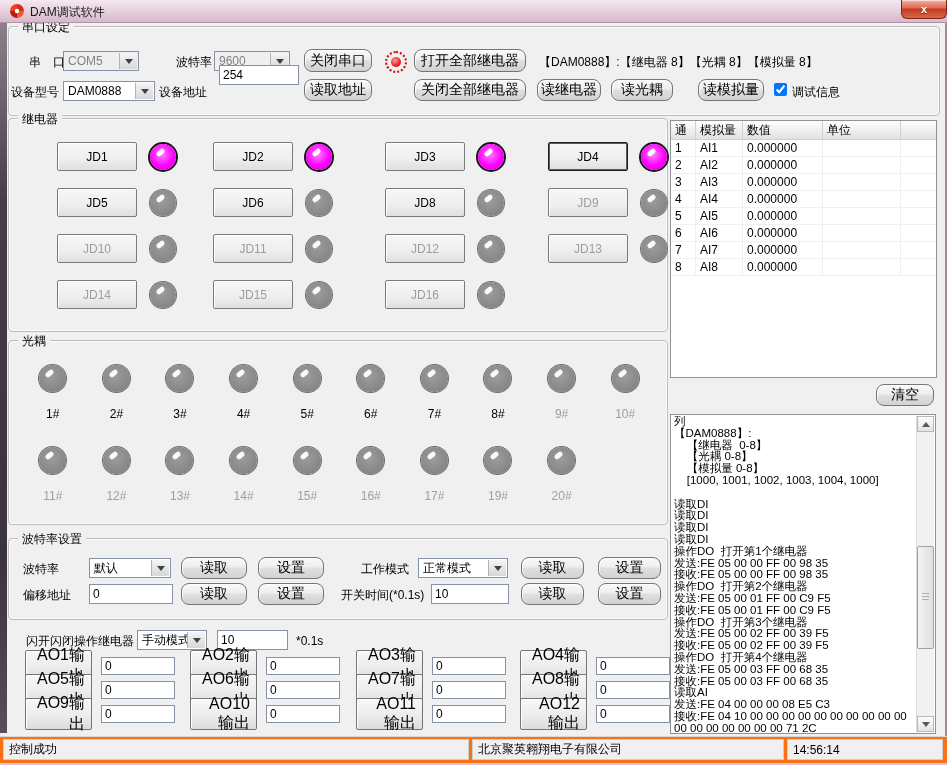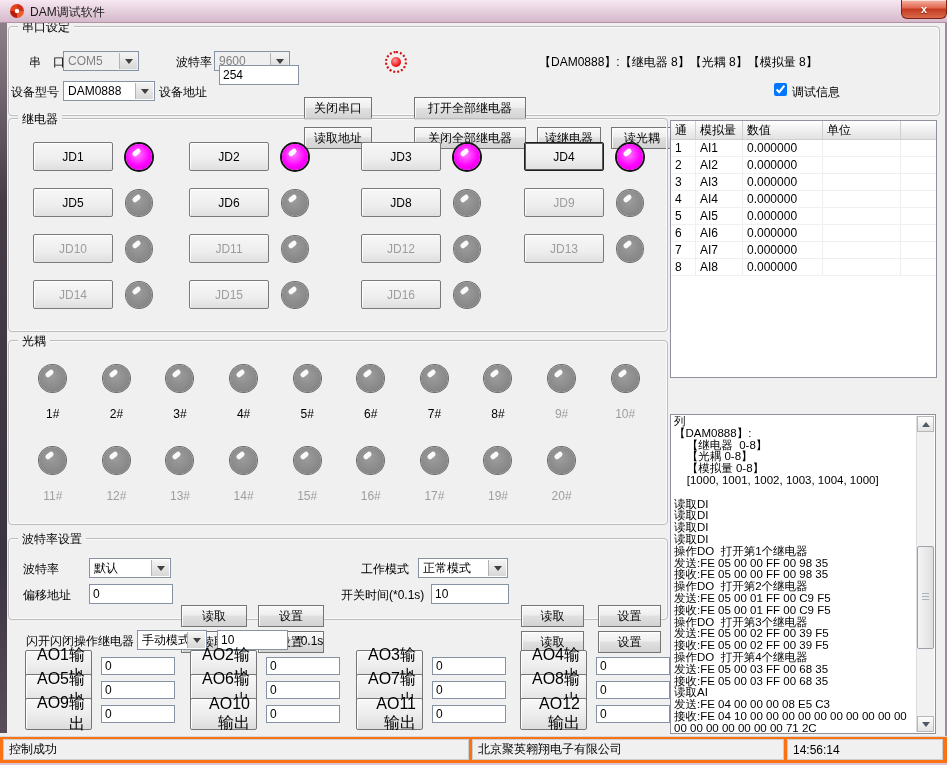--- a/index.html
+++ b/index.html
@@ -18,24 +18,24 @@
     background:linear-gradient(#8d8089,#463d47 25%,#3a3340 75%,#584d58);z-index:40;}
   .edge-right{position:absolute;right:0;top:22px;width:2px;height:741px;background:#a08d9c;z-index:40;}
   .edge-bottom{position:absolute;left:0;top:762px;width:947px;height:3px;background:#dcc3d3;z-index:40;}
   
   .grp{position:absolute;border:1px solid #bcbcbc;border-radius:4px;
     box-shadow:inset 0 0 0 1px rgba(255,255,255,.75);}
   .grp>.cap{position:absolute;top:-8px;left:9px;background:#f0f0f0;padding:0 4px;font-size:12px;color:#000;white-space:nowrap;}
   
   .lb{position:absolute;font-size:12px;color:#000;white-space:nowrap;}
   .btn{position:absolute;display:flex;align-items:center;justify-content:center;
-    font-family:inherit;font-size:12px;color:#000;
+    font-family:inherit;font-size:14px;color:#000;
     background:linear-gradient(#f9f9f9,#eeeeee 45%,#e0e0e0 50%,#d2d2d2);
-    border:1px solid #757575;border-radius:0;
-    box-shadow:inset 1px 1px 0 rgba(255,255,255,.85);padding:0;white-space:nowrap;margin-top:48px;}
+    border:1px solid #757575;border-radius:8px;
+    box-shadow:inset 1px 1px 0 rgba(255,255,255,.85);padding:0;white-space:nowrap;}
   .combo{position:absolute;background:#fff;border:1px solid #8593a4;font-size:12px;
     display:flex;align-items:center;padding-left:4px;box-sizing:border-box;}
   .combo .arw{position:absolute;right:1px;top:1px;bottom:1px;width:17px;
     background:linear-gradient(#f5f5f5,#d7d7d7);border-left:1px solid #b3b3b3;
     display:flex;align-items:center;justify-content:center;}
   .combo .arw::after{content:"";border:4px solid transparent;border-top:5px solid #404040;margin-top:5px;}
   .combo.dis{background:#efefef;color:#828282;}
   .inp{position:absolute;border:1px solid #8593a4;background:#fff;font-size:12px;
     font-family:inherit;padding:0 3px;box-sizing:border-box;color:#000;}
   .chk{position:absolute;width:13px;height:13px;margin:0;}
@@ -44,21 +44,21 @@
   .led::after{content:"";position:absolute;left:6px;top:6px;width:9px;height:5px;border-radius:3px;
     background:rgba(255,255,255,.95);transform:rotate(-38deg);}
   .led.on{background:radial-gradient(circle at 45% 40%,#ff7dff,#ff00ff 55%,#c800c8);box-shadow:0 0 0 2px #141414;}
   .led.off{background:radial-gradient(circle at 45% 40%,#9d9d9d,#868686 70%,#767676);box-shadow:0 0 0 1px #6d6d6d;}
   .ind-wrap{position:absolute;width:18px;height:18px;border:2px dotted #cf1010;border-radius:50%;
     display:flex;align-items:center;justify-content:center;}
   .ind-core{width:10px;height:10px;border-radius:50%;background:radial-gradient(circle at 40% 35%,#ff9a9a,#e80000 75%);}
   
   .jd-grid{position:absolute;left:24px;top:23px;right:14px;display:grid;
     grid-template-columns:156px 172px 163px 1fr;row-gap:17px;}
-  .jd-cell{display:flex;align-items:center;gap:13px;height:29px;}
+  .jd-cell{display:flex;align-items:center;gap:13px;height:29px;margin-left:24px;}
   .jdbtn{position:relative;width:80px;height:29px;display:flex;align-items:center;justify-content:center;
     font-family:inherit;font-size:12px;background:linear-gradient(#f7f7f7,#eeeeee 60%,#dfdfdf);
     border:1px solid #7a7a7a;border-radius:2px;box-shadow:inset 1px 1px 0 #fff;}
   .jdbtn.dis{color:#9d9d9d;}
   .jdbtn.focused{border:1px solid #1f1f1f;box-shadow:inset 0 0 0 1px #5a5a5a, inset 1px 1px 0 #fff;}
   
   .op-grid{position:absolute;left:12px;top:24px;right:10px;display:grid;
     grid-template-columns:repeat(10,1fr);row-gap:26px;}
   .op-cell{display:flex;flex-direction:column;align-items:center;}
   .op-cell .led{width:27px;height:27px;}

